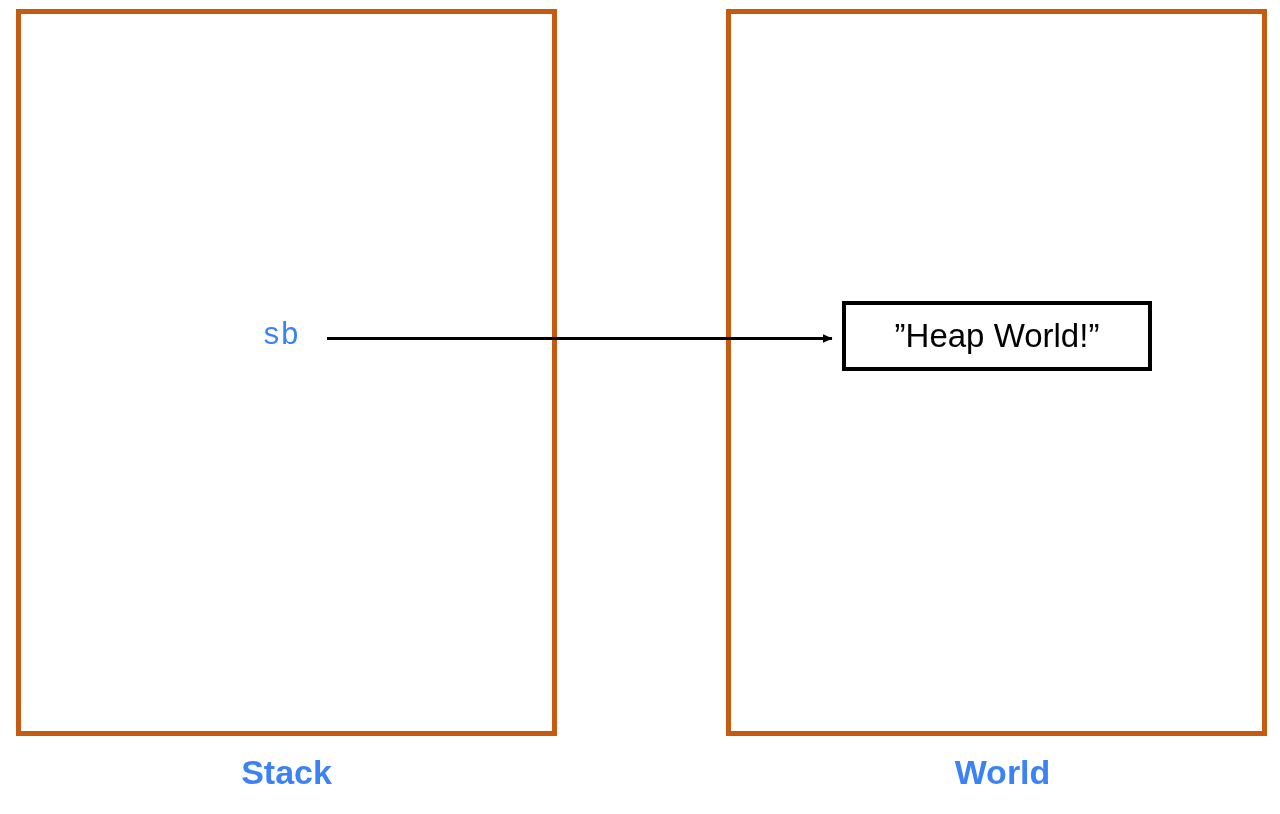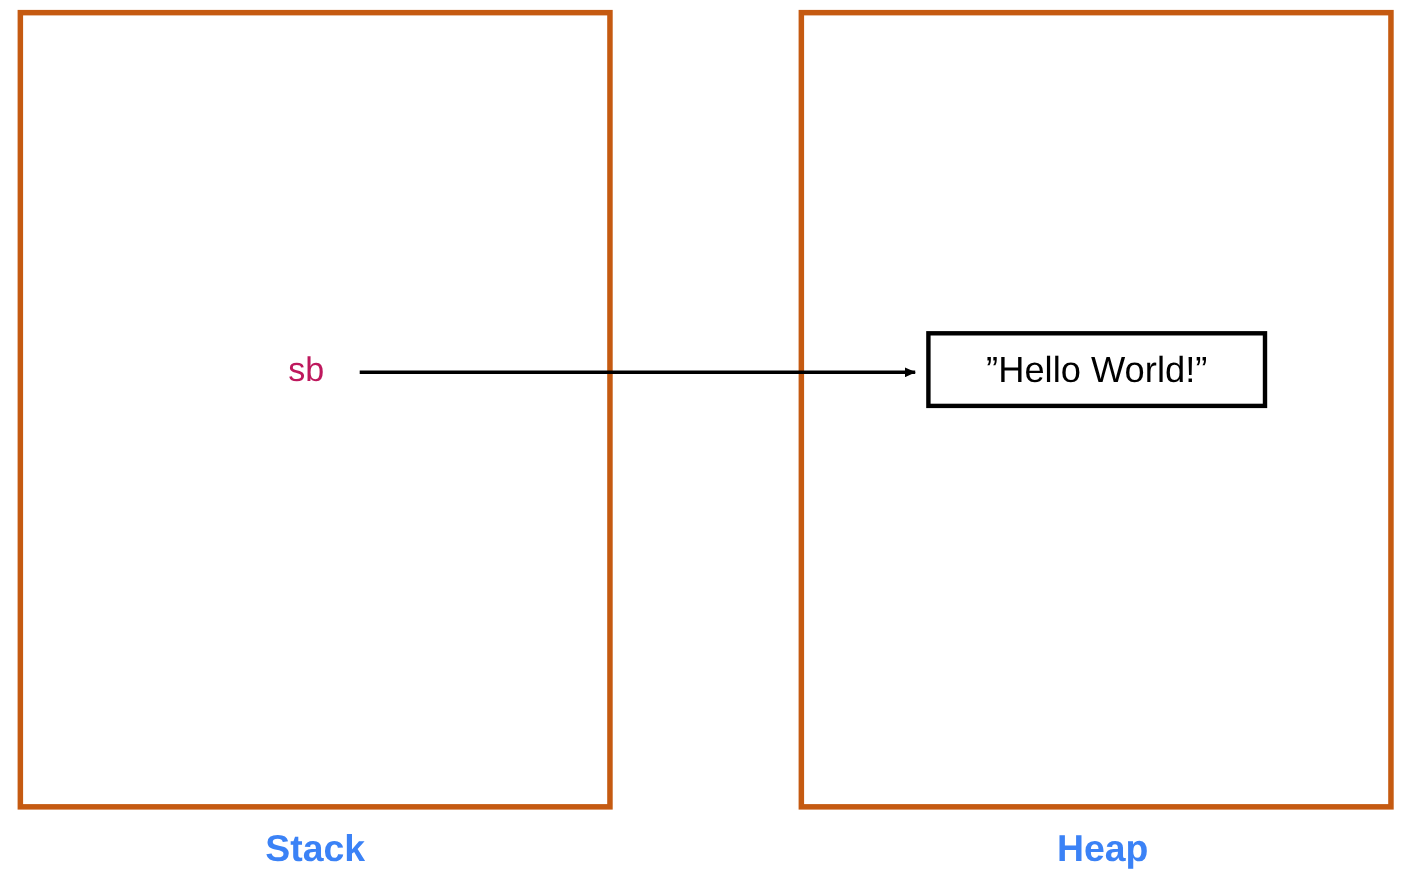--- a/index.html
+++ b/index.html
@@ -66,22 +66,23 @@
     width: 541px;
   }
 
   
   #sb-label {
     position: absolute;
     left: 262px;
     top: 320px;
     font-size: 31px;
     line-height: 1;
-    color: #be185d;
+    color: #3b82f6;
     white-space: nowrap;
+    font-family: Liberation Mono, monospace;
   }
 
   
   #pointer-arrow {
     position: absolute;
     left: 320px;
     top: 318px;
     width: 530px;
     height: 44px;
   }
@@ -122,20 +123,20 @@
   <svg id="pointer-arrow" viewBox="0 0 530 44" width="530" height="44" xmlns="http://www.w3.org/2000/svg">
     <defs>
       <marker id="arrowhead" markerWidth="10" markerHeight="9" refX="9.5" refY="4.5" orient="auto" markerUnits="userSpaceOnUse">
         <path d="M0,0 L10,4.5 L0,9 z" fill="#000000"></path>
       </marker>
     </defs>
     <line x1="7" y1="20.5" x2="512" y2="20.5" stroke="#000000" stroke-width="3.2" marker-end="url(#arrowhead)"></line>
   </svg>
 
   <div id="heap-value-box">
-    <span id="heap-value-text">”Hello World!”</span>
+    <span id="heap-value-text">”Heap World!”</span>
   </div>
 
   <div id="stack-caption" class="region-caption">Stack</div>
 
-  <div id="heap-caption" class="region-caption">Heap</div>
+  <div id="heap-caption" class="region-caption">World</div>
 
 </div>
 
 </body></html>

